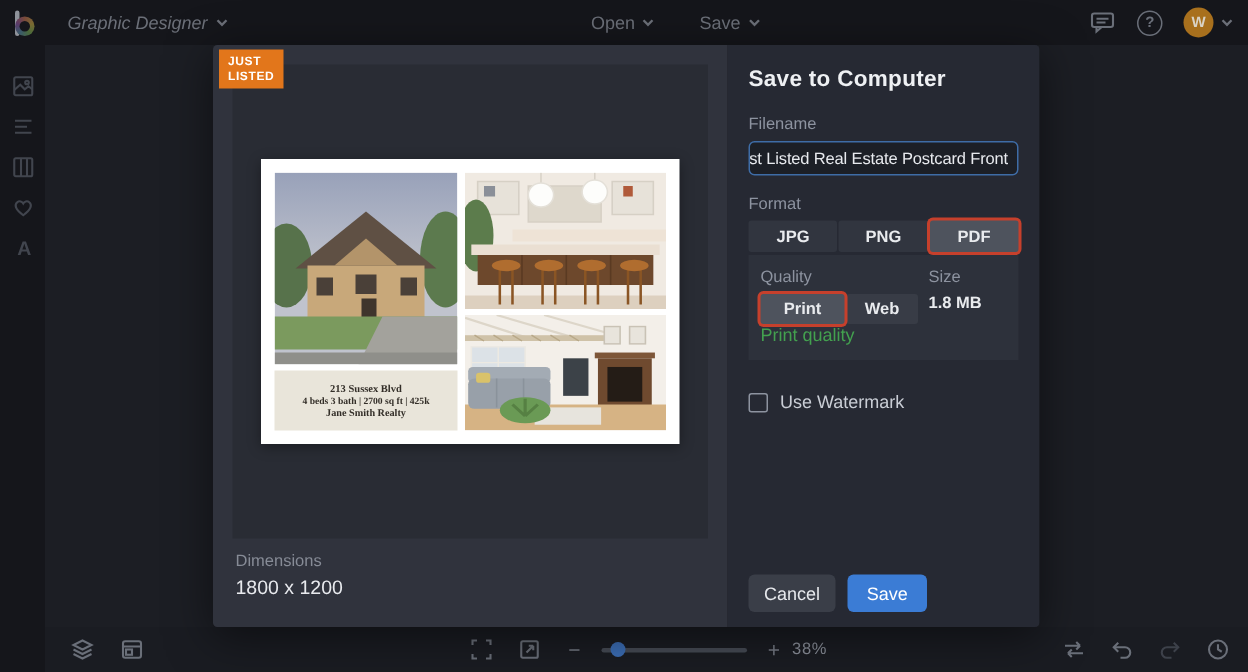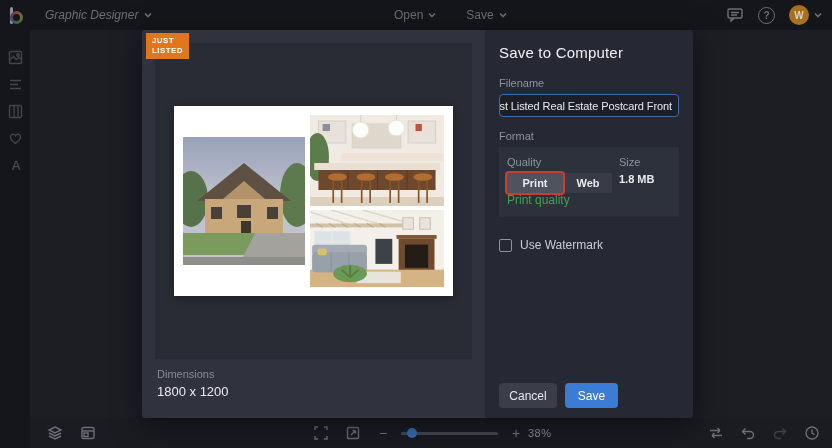--- a/index.html
+++ b/index.html
@@ -74,21 +74,21 @@
     color:#332e28; text-align:center; }
   .info-address { font-size:7px; font-weight:bold; }
   .info-details { font-size:6.4px; font-weight:bold; }
   .info-realty { font-size:6.8px; font-weight:bold; }
   .pc-right { flex:1; display:flex; flex-direction:column; }
   .kitchen-photo { height:91px; }
   .living-photo { height:77px; margin-top:4px; }
 
   
   .form-pane { width:208px; background:#262933; padding:14px; position:relative; }
-  .dlg-title { color:#eef0f3; font-size:15px; font-weight:normal; margin-bottom:16px; letter-spacing:.2px; }
+  .dlg-title { color:#eef0f3; font-size:15px; font-weight:bold; margin-bottom:16px; letter-spacing:.2px; }
   .field-label { color:#8d93a0; font-size:11px; margin-bottom:5px; }
   .filename-input { height:23px; border:1.5px solid #3e6ca6; border-radius:4px; background:#1c1f26;
     padding:0 6px; display:flex; align-items:center; justify-content:flex-end; overflow:hidden;
     white-space:nowrap; color:#e8eaee; font-size:11px; letter-spacing:-.1px; margin-bottom:13px; }
   .format-row { display:flex; gap:1px; }
   .fmt-btn { flex:1; height:21px; background:#31353f; color:#e9ebee; font-size:11px; font-weight:bold;
     display:flex; align-items:center; justify-content:center; border-radius:2px; cursor:pointer; }
   .fmt-btn.selected { background:#4e535d; }
   .annotated { box-shadow:0 0 0 2px #c6402c; position:relative; z-index:1; }
   .sub-panel { background:#2d313b; margin-top:2px; padding:9px 8px 10px; }
@@ -254,20 +254,25 @@
                 <rect x="58" y="84" width="10" height="14" fill="#3f352c"></rect>
                 <rect x="0" y="96" width="122" height="22" fill="#7b9a5e"></rect>
                 <polygon points="72,96 122,96 122,128 56,128" fill="#a3a29c"></polygon>
                 <rect x="0" y="120" width="122" height="8" fill="#8f8f8a"></rect>
               </svg>
             </div>
             <div class="badge">
               <div>JUST</div>
               <div>LISTED</div>
             </div>
+            <div class="info-box">
+              <div class="info-address">213 Sussex Blvd</div>
+              <div class="info-details">4 beds 3 bath | 2700 sq ft | 425k</div>
+              <div class="info-realty">Jane Smith Realty</div>
+            </div>
           </div>
           <div class="pc-right">
             <div class="photo kitchen-photo">
               <svg viewBox="0 0 127 91" preserveAspectRatio="none">
                 <rect width="127" height="91" fill="#f0eae2"></rect>
                 <rect x="8" y="6" width="26" height="22" fill="#e7e2d9" stroke="#d6d0c5"></rect>
                 <rect x="93" y="6" width="26" height="22" fill="#e7e2d9" stroke="#d6d0c5"></rect>
                 <rect x="40" y="9" width="46" height="24" fill="#ded8cc" stroke="#d6d0c5"></rect>
                 <rect x="100" y="9" width="6" height="7" fill="#b05a3a"></rect>
                 <rect x="12" y="9" width="7" height="7" fill="#8a8f98"></rect>
@@ -322,20 +327,25 @@
       </div>
     </section>
 
     <section class="form-pane">
       <div class="dlg-title">Save to Computer</div>
 
       <div class="field-label">Filename</div>
       <div class="filename-input">Just Listed Real Estate Postcard Front</div>
 
       <div class="field-label">Format</div>
+      <div class="format-row">
+        <div class="fmt-btn">JPG</div>
+        <div class="fmt-btn">PNG</div>
+        <div class="fmt-btn selected annotated">PDF</div>
+      </div>
 
       <div class="sub-panel">
         <div class="sub-cols">
           <div class="q-col">
             <div class="field-label">Quality</div>
             <div class="q-btn-row">
               <div class="q-btn print annotated">Print</div>
               <div class="q-btn web">Web</div>
             </div>
           </div>

